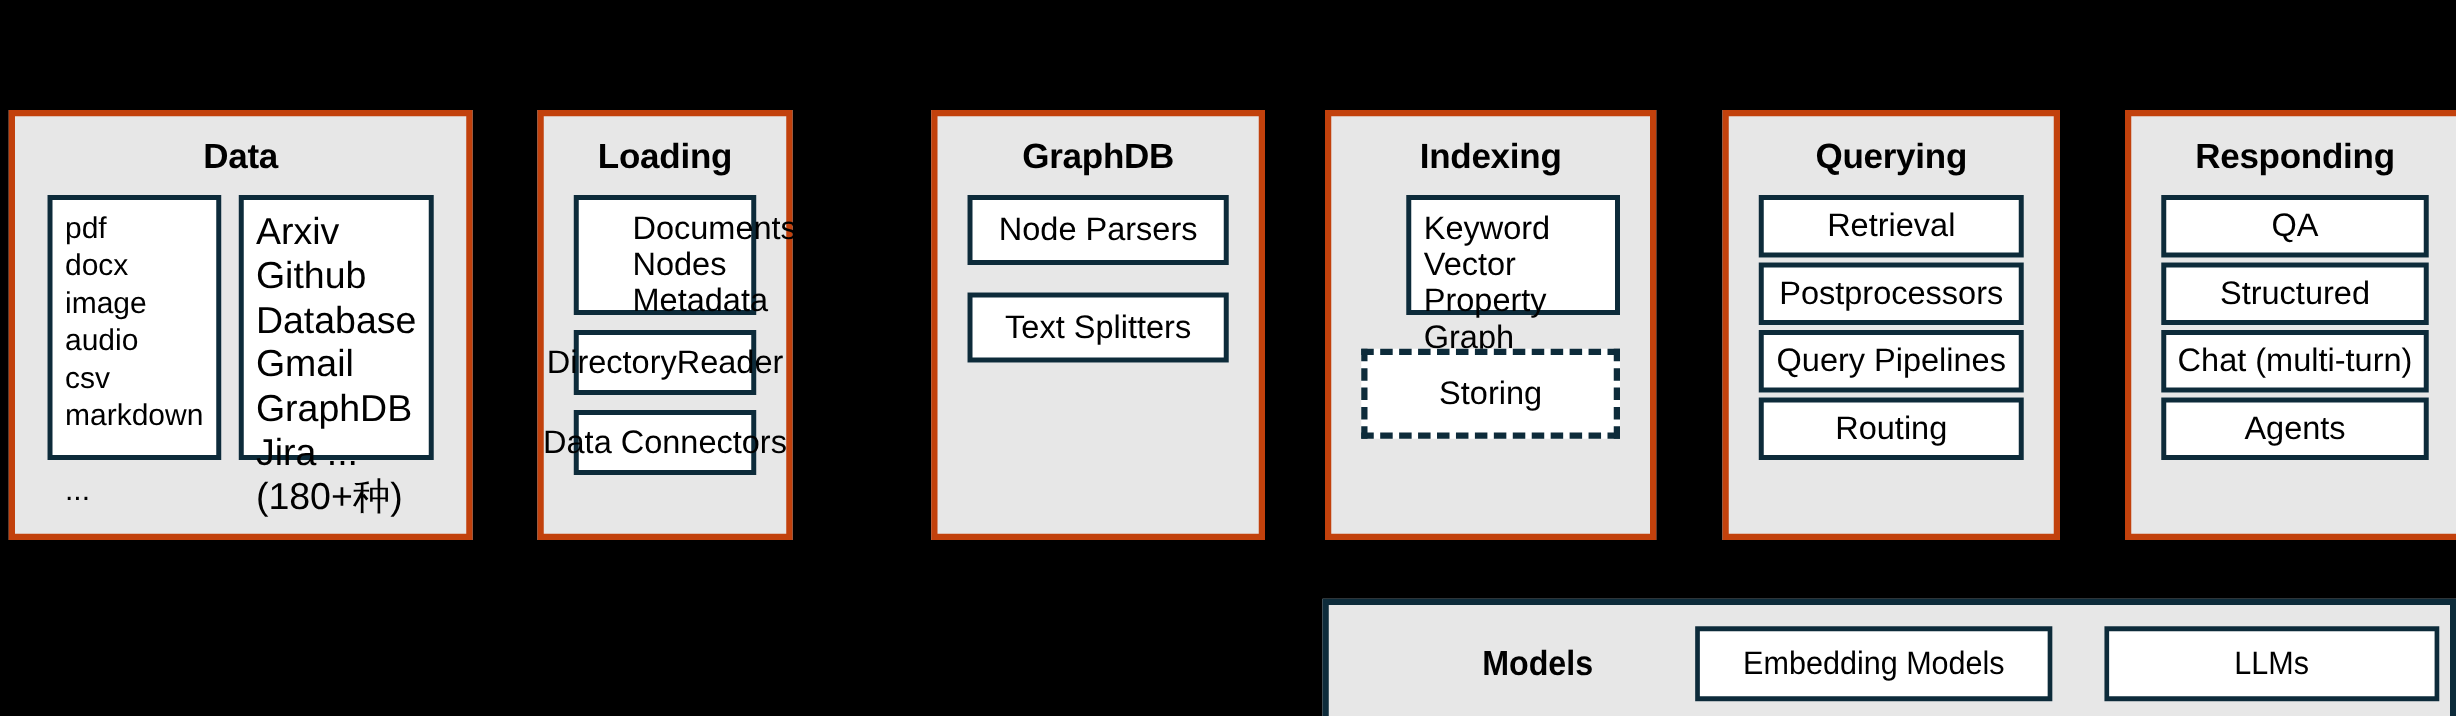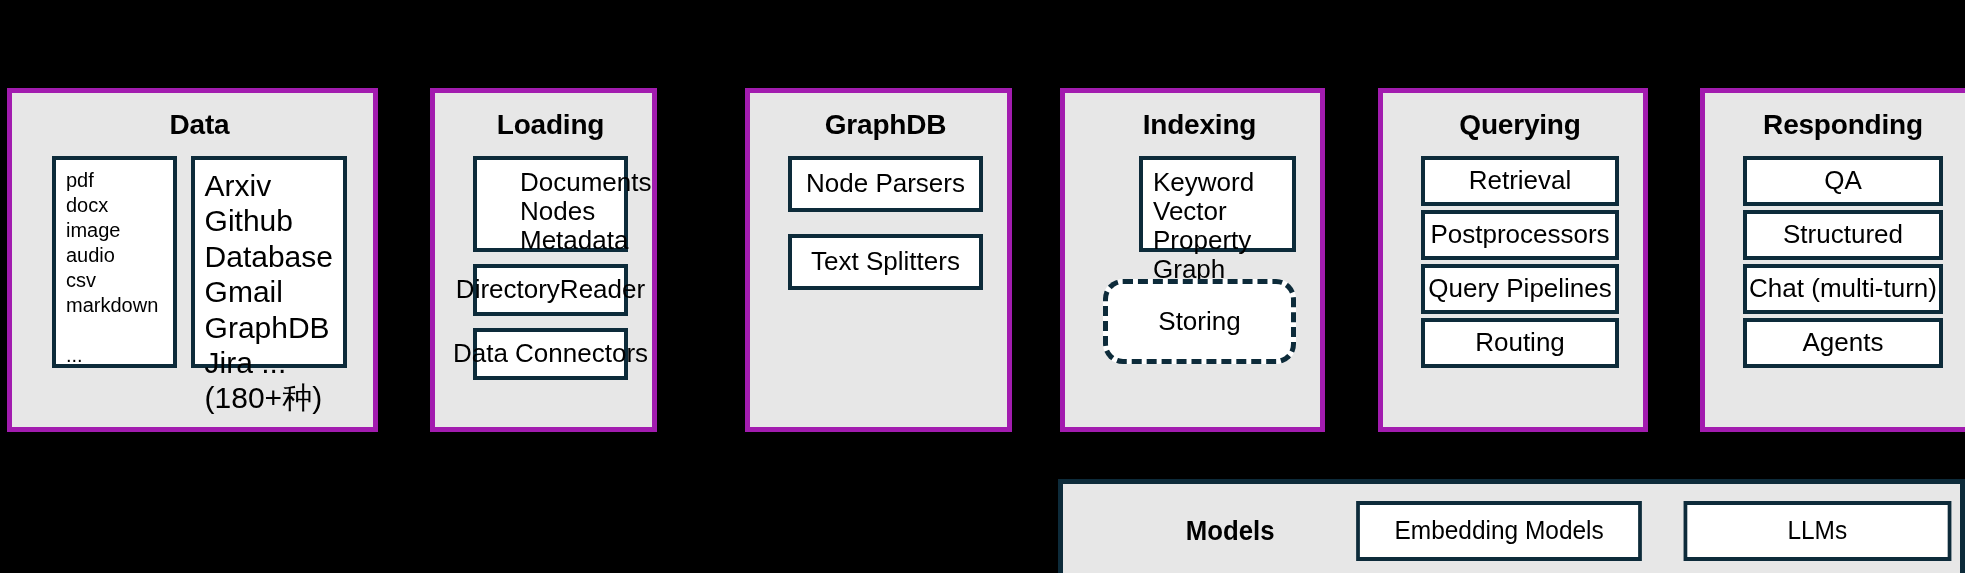--- a/index.html
+++ b/index.html
@@ -20,26 +20,25 @@
     height: 573px;
     background: #000000;
   }
 
   
   .stage {
     position: absolute;
     top: 88px;
     height: 344px;
     background: #e7e7e7;
-    border: 5px solid #a21caf;
+    border: 5px solid #c2410c;
     box-sizing: border-box;
     display: flex;
     flex-direction: column;
     align-items: center;
-    padding-left: 14px;
   }
   .stage-title {
     font-weight: bold;
     font-size: 28px;
     line-height: 1;
     margin-top: 18px;
     margin-bottom: 17px;
     letter-spacing: -0.2px;
     white-space: nowrap;
   }
@@ -85,21 +84,21 @@
     white-space: normal;
   }
   .card.tall-list {
     height: 210px;
   }
   .card .big {
     font-size: 30px;
     line-height: 1.18;
   }
   .card .small {
-    font-size: 20px;
+    font-size: 24px;
     line-height: 1.25;
   }
   .card .gap {
     height: 16px;
   }
 
   
   #stage-data .boxes.row .card { flex: 1 1 0; }
   #stage-data .card.tall-list { height: 212px; }
 
@@ -157,21 +156,21 @@
 Github
 Database
 Gmail
 GraphDB
 Jira ...
 (180+种)</div>
       </div>
     </div>
   </div>
 
-  <div class="stage" id="stage-loading" style="left:430px; width:227px;">
+  <div class="stage" id="stage-loading" style="left:430px; width:204px;">
     <div class="stage-title">Loading</div>
     <div class="boxes">
       <div class="card left" style="height:96px;">
         <div style="white-space:pre-line;margin-left:33px;">Documents
 Nodes
 Metadata</div>
       </div>
       <div class="card" style="height:52px;">
         <span>DirectoryReader</span>
       </div>
@@ -194,21 +193,21 @@
   </div>
 
   <div class="stage" id="stage-indexing" style="left:1060px; width:265px;">
     <div class="stage-title">Indexing</div>
     <div class="boxes" style="gap:27px;">
       <div class="card left" style="height:96px;margin-left:36px;">
         <div style="white-space:pre-line;">Keyword
 Vector
 Property Graph</div>
       </div>
-      <div class="card dashed" style="height:85px;border-radius:20px;">
+      <div class="card dashed" style="height:72px;">
         <span>Storing</span>
       </div>
     </div>
   </div>
 
   <div class="stage" id="stage-querying" style="left:1378px; width:270px;">
     <div class="stage-title">Querying</div>
     <div class="boxes" style="gap:4px;">
       <div class="card" style="height:50px;">
         <span>Retrieval</span>

